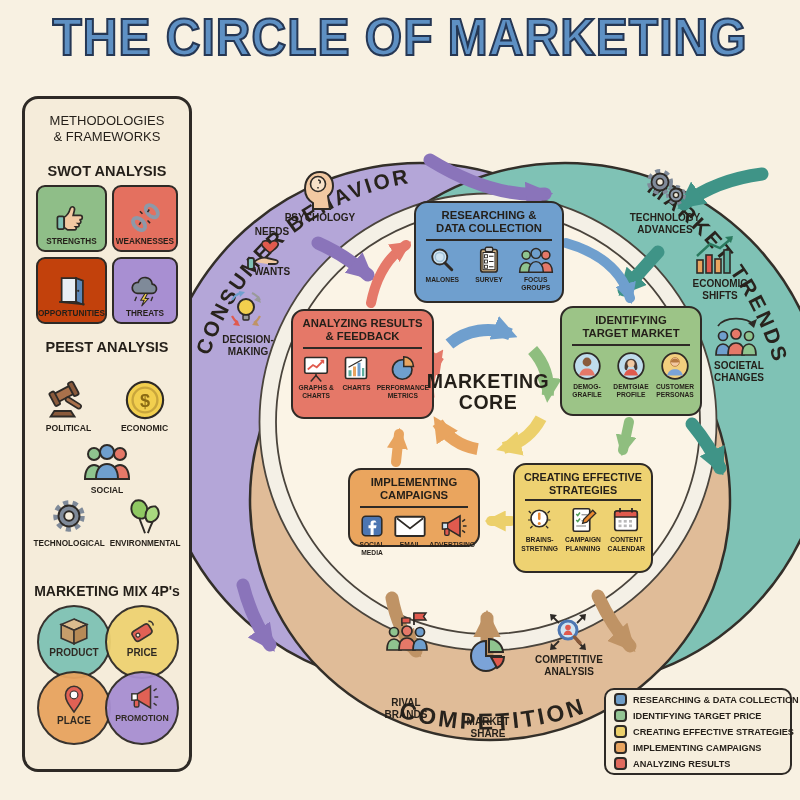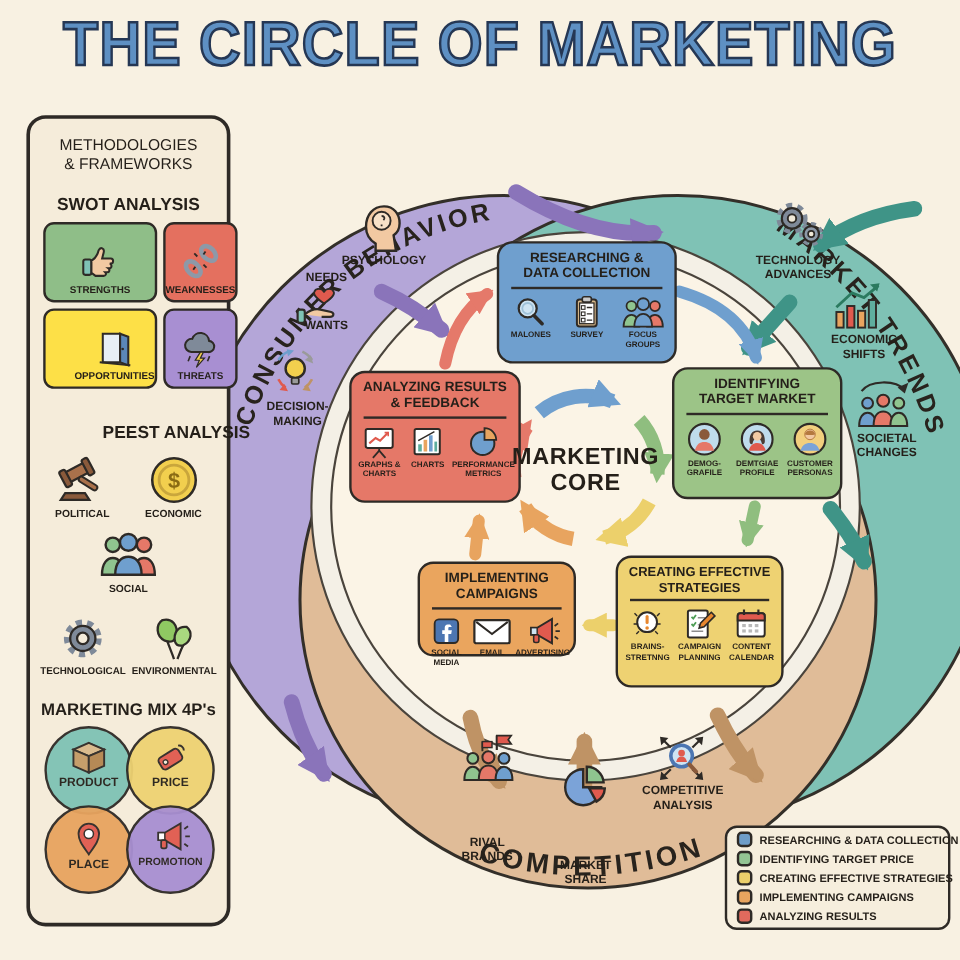--- a/index.html
+++ b/index.html
@@ -22,21 +22,21 @@
   .sec-h{position:absolute;left:0;width:100%;text-align:center;
     font-size:14.5px;font-weight:800;}
   .swot-grid{position:absolute;top:86px;left:11px;width:142px;
     display:grid;grid-template-columns:1fr 1fr;gap:5px;}
   .swot-card{height:67px;border:2.5px solid #2e2a26;border-radius:9px;
     display:flex;flex-direction:column;align-items:center;justify-content:flex-end;
     padding-bottom:4px;box-sizing:border-box;}
   .swot-card svg{margin-bottom:2px;}
   .swot-lb{font-size:8.2px;font-weight:800;text-align:right;}
   .c-green{background:#8fbe88;} .c-red{background:#e4705f;}
-  .c-blue{background:#fde047;padding-left:24px;} .c-purple{background:#a88fd2;}
+  .c-blue{background:#c2410c;} .c-purple{background:#a88fd2;}
   .peest-row{position:absolute;left:6px;width:152px;display:flex;justify-content:space-around;}
   .peest-item{display:flex;flex-direction:column;align-items:center;}
   .peest-lb{font-size:8.6px;font-weight:800;text-align:center;margin-top:2px;}
   .mix-wrap{position:absolute;top:506px;left:10px;width:144px;height:150px;}
   .mix-circle{position:absolute;width:74px;height:74px;border-radius:50%;
     border:2.5px solid #2e2a26;box-sizing:border-box;opacity:.95;
     display:flex;flex-direction:column;align-items:center;}
   .mix-circle svg{margin-top:9px;}
   .mix-lb{font-size:10px;font-weight:800;margin-top:1px;}
   .m-teal{background:#7fc2b5;} .m-yellow{background:#eed272;}
@@ -196,21 +196,21 @@
         <svg width="34" height="34" viewBox="0 0 40 40">
             <path d="M11 24 a6.5 6.5 0 0 1 1-13 a8.5 8.5 0 0 1 16.5 2 a5.5 5.5 0 0 1 -1 11 z" fill="#7f8a99" stroke="#2e2a26" stroke-width="2"></path>
             <polygon points="20,24 15,32 19,32 16,39 24,30 20,30 23,24" fill="#f2cf4e" stroke="#2e2a26" stroke-width="1.2"></polygon>
             <line x1="10" y1="28" x2="8" y2="33" stroke="#2e2a26" stroke-width="1.6"></line>
             <line x1="29" y1="28" x2="27" y2="33" stroke="#2e2a26" stroke-width="1.6"></line>
           </svg>
         <div class="swot-lb">THREATS</div>
       </div>
     </div>
 
-    <div class="sec-h" style="top:254px;padding-left:40px;">PEEST ANALYSIS</div>
+    <div class="sec-h" style="top:240px;">PEEST ANALYSIS</div>
 
     <div class="peest-row" style="top:280px;">
       <div class="peest-item">
         <svg width="44" height="42" viewBox="0 0 48 44">
             <g transform="rotate(-28 19 15)">
               <rect x="8" y="10" width="21" height="10" rx="2" fill="#a9714b" stroke="#2e2a26" stroke-width="2"></rect>
               <rect x="4" y="7" width="6" height="16" rx="2" fill="#8a5a3b" stroke="#2e2a26" stroke-width="2"></rect>
               <rect x="27" y="7" width="6" height="16" rx="2" fill="#8a5a3b" stroke="#2e2a26" stroke-width="2"></rect>
             </g>
             <rect x="22" y="18" width="19" height="5" rx="2.5" transform="rotate(32 22 18)" fill="#a9714b" stroke="#2e2a26" stroke-width="1.8"></rect>
@@ -237,21 +237,21 @@
               <circle cx="39" cy="13" r="6" fill="#e57868"></circle>
               <path d="M30 38 c0-10 4.5-14 9-14 s9 4 9 14 z" fill="#e57868"></path>
               <circle cx="26" cy="11" r="7" fill="#6f9fce"></circle>
               <path d="M15 38 c0-11 5.5-15 11-15 s11 4 11 15 z" fill="#6f9fce"></path>
             </g>
           </svg>
         <div class="peest-lb">SOCIAL</div>
       </div>
     </div>
 
-    <div class="peest-row" style="top:412px;">
+    <div class="peest-row" style="top:396px;">
       <div class="peest-item">
         <svg width="42" height="42" viewBox="0 0 44 44">
             <circle cx="22" cy="22" r="13" fill="none" stroke="#7f8a99" stroke-width="7" stroke-dasharray="5 4.2"></circle>
             <circle cx="22" cy="22" r="11" fill="#7f8a99" stroke="#2e2a26" stroke-width="2"></circle>
             <circle cx="22" cy="22" r="5" fill="#f5ecda" stroke="#2e2a26" stroke-width="2"></circle>
           </svg>
         <div class="peest-lb" style="font-size:8.2px">TECHNOLOGICAL</div>
       </div>
       <div class="peest-item">
         <svg width="42" height="42" viewBox="0 0 44 44">

